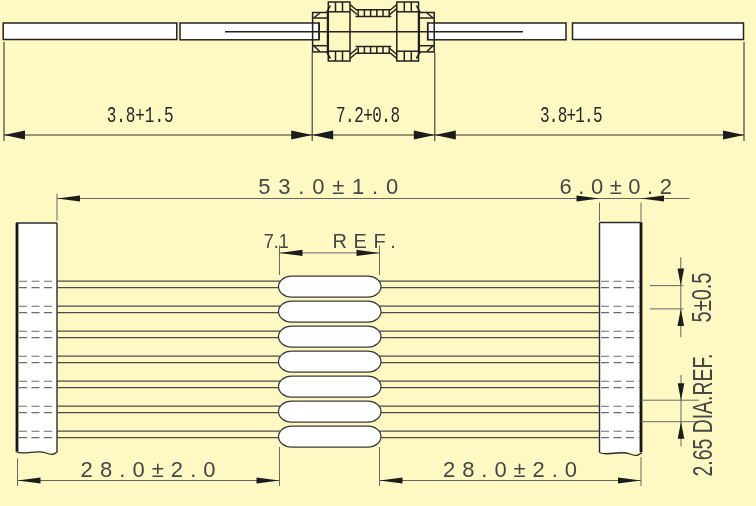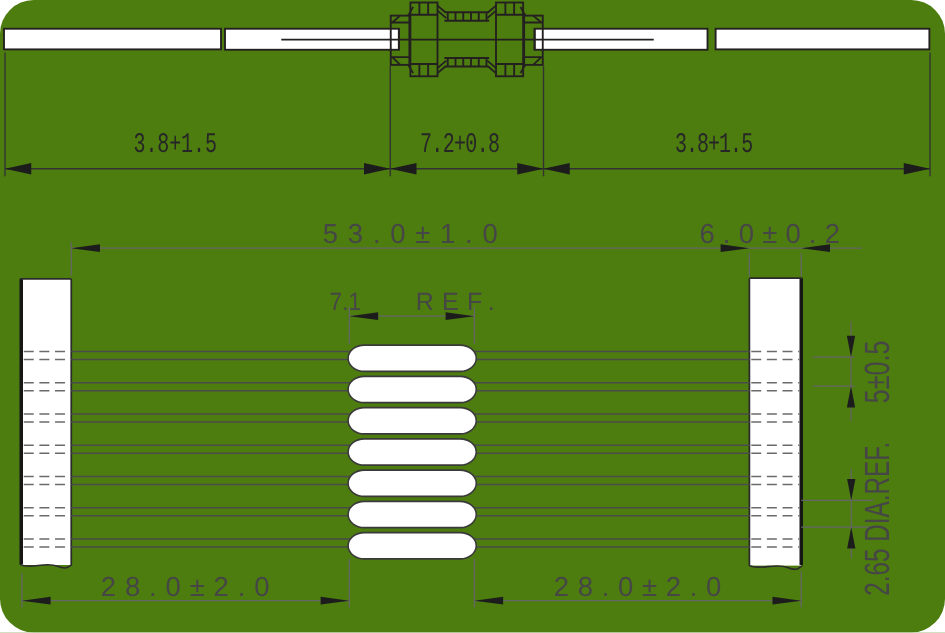--- a/index.html
+++ b/index.html
@@ -1,16 +1,16 @@
 <!DOCTYPE html>
 <html><head>
 <meta charset="utf-8">
 <style>
   html,body{margin:0;padding:0;background:#ffffff;}
-  #canvas{position:relative;width:756px;height:506px;background:#4d7c0f;overflow:hidden;border-radius:27px;}
+  #canvas{position:relative;width:756px;height:506px;background:#fef9c3;overflow:hidden;}
   svg{position:absolute;left:0;top:0;filter:blur(0.3px);}
   text{font-family:"Liberation Sans",sans-serif;}
   .mono{font-family:"Liberation Mono",monospace;}
 </style>
 </head>
 <body>
 <div id="canvas">
 <svg width="756" height="506" viewBox="0 0 756 506">
 
   <rect x="3.2" y="23" width="173.6" height="16.5" fill="#fff" stroke="#242020" stroke-width="1.5"></rect>

